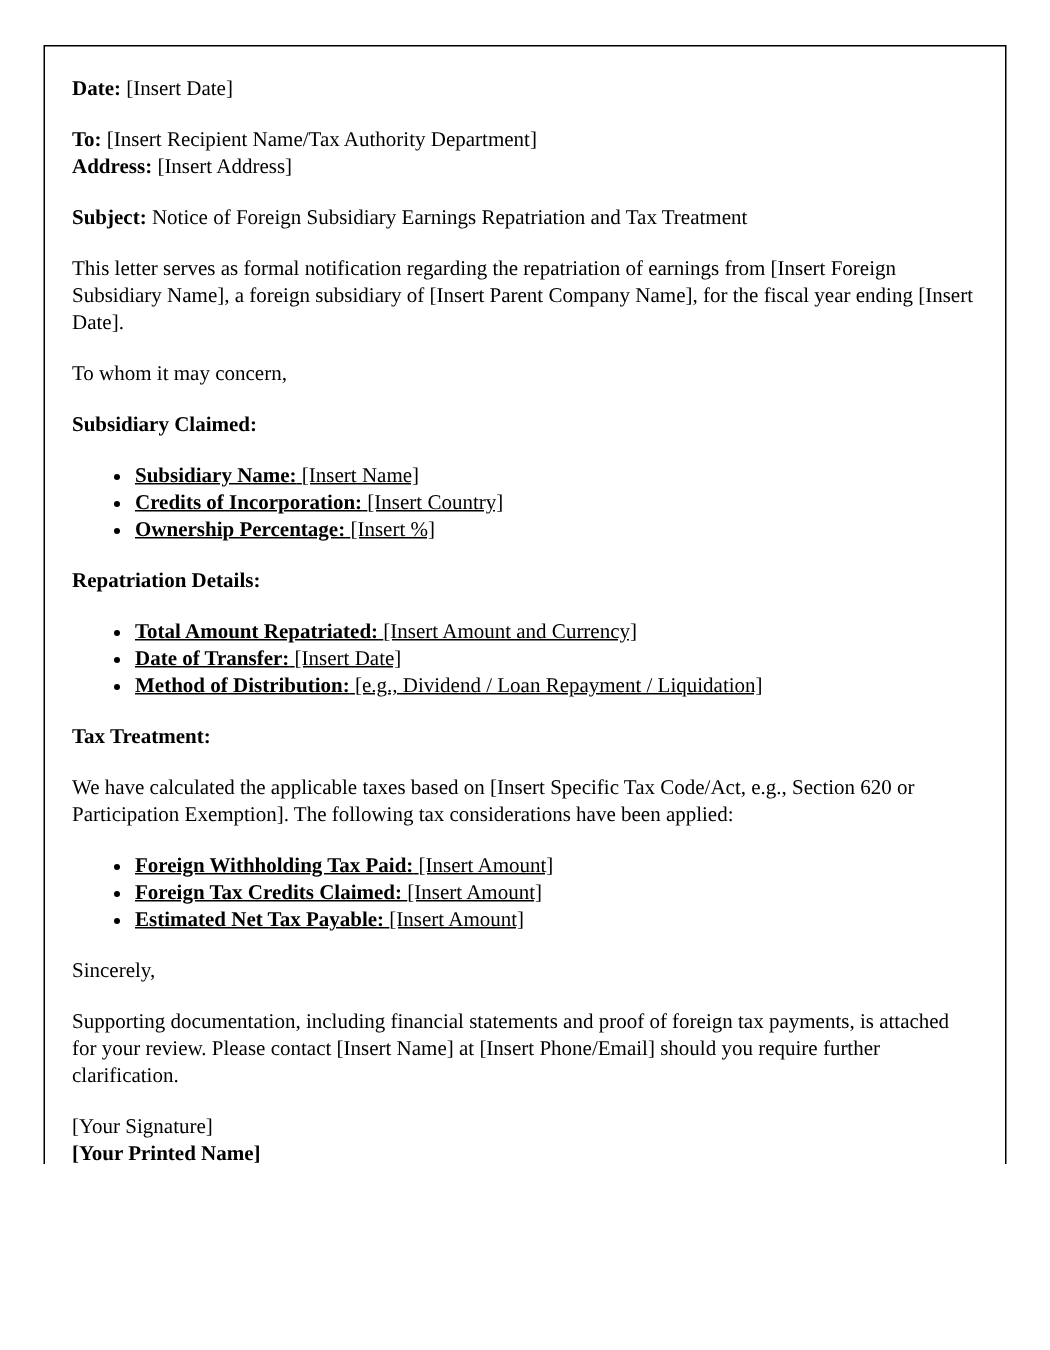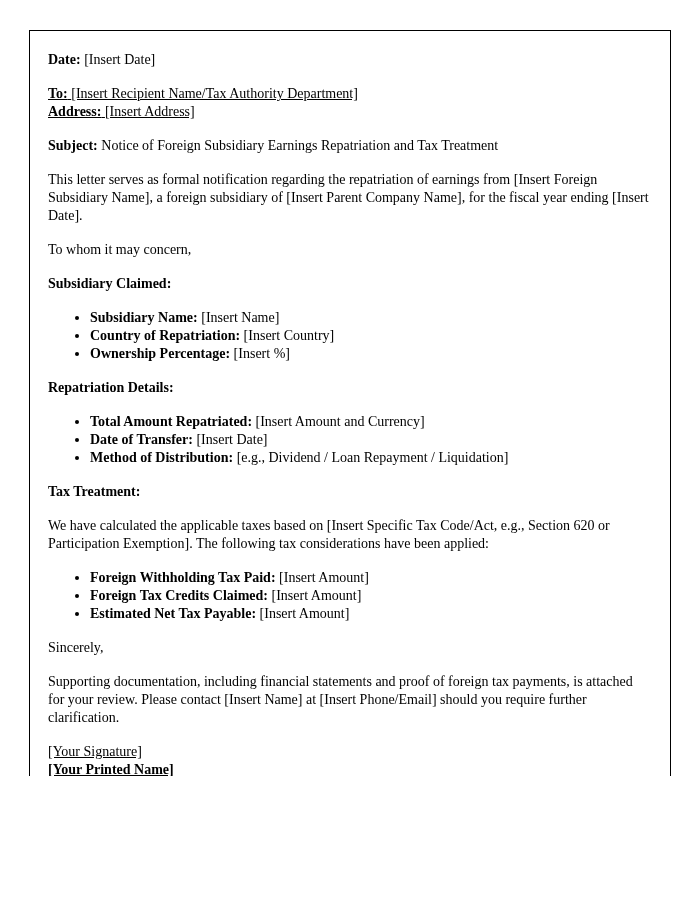--- a/index.html
+++ b/index.html
@@ -25,28 +25,28 @@
     box-sizing: border-box;
     border: 1px solid #000000;
     background: #ffffff;
     padding: 20px 18px;
     overflow: hidden;
     font-size: 14px;
     line-height: 18px;
   }
   .para { margin: 0 0 16px 0; }
   .para:first-child { margin-top: 0; }
-  .line { margin: 0; text-decoration: underline; }
+  .line { margin: 0; }
   b, .bold { font-weight: bold; }
   ul.bullets {
     margin: 16px 0;
     padding-left: 42px;
     list-style-type: disc;
   }
-  ul.bullets li { margin: 0; padding: 0; }
+  ul.bullets li { margin: 0; padding: 0; text-decoration: underline; }
   .sig-block { margin-top: 16px; }
 </style>
 </head>
 <body>
 
 <div class="canvas">
   <div class="page">
 
     <p class="para">
       <b>Date:</b>
@@ -74,21 +74,21 @@
     <p class="para">To whom it may concern,</p>
 
     <p class="para bold">Subsidiary Claimed:</p>
 
     <ul class="bullets">
       <li>
         <b>Subsidiary Name:</b>
         <span>[Insert Name]</span>
       </li>
       <li>
-        <b>Country of Repatriation:</b>
+        <b>Credits of Incorporation:</b>
         <span>[Insert Country]</span>
       </li>
       <li>
         <b>Ownership Percentage:</b>
         <span>[Insert %]</span>
       </li>
     </ul>
 
     <p class="para bold">Repatriation Details:</p>
 

